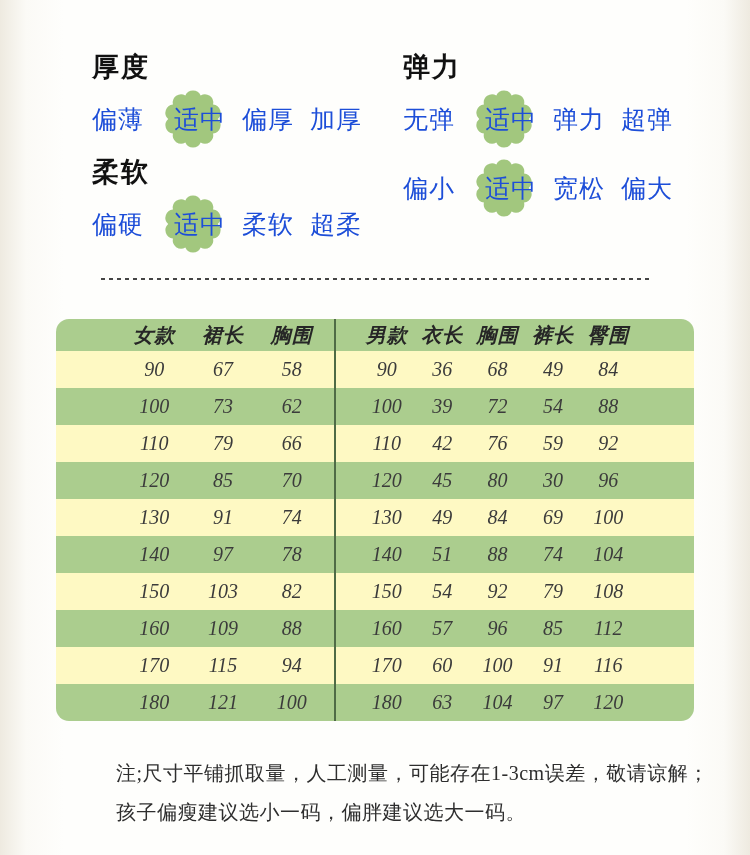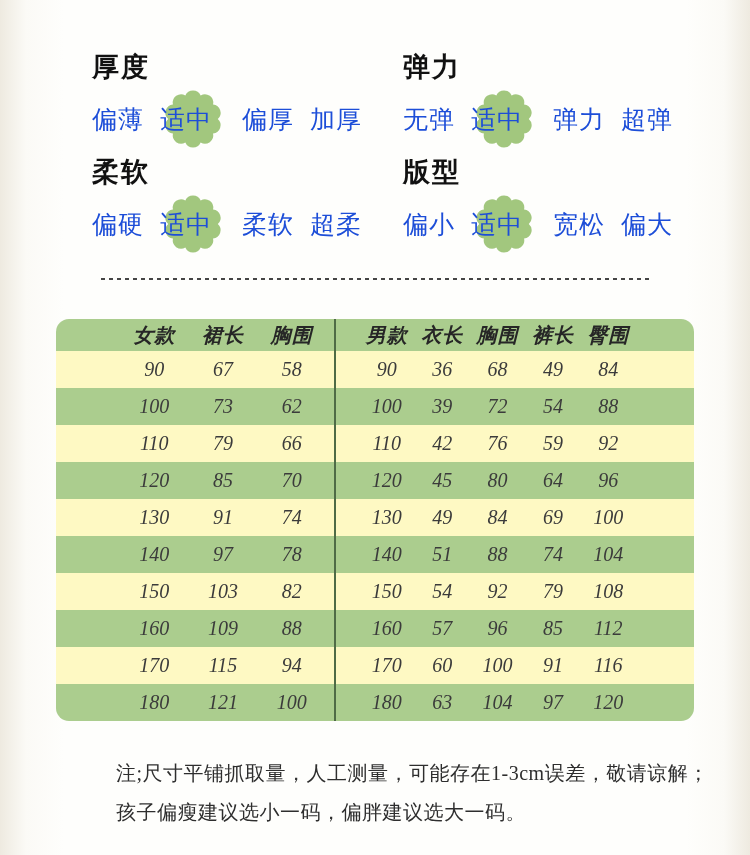--- a/index.html
+++ b/index.html
@@ -9,21 +9,21 @@
     background:linear-gradient(90deg,var(--edge,#eeeae0) 0px,#fbfaf6 26px,#fefefc 64px,#fefefc 686px,#fbfaf6 724px,var(--edge,#eeeae0) 750px);
   }
   .page{width:750px;height:855px;position:relative;border-radius:22px;}
 
   
   .attributes{padding:52px 0 0 92px;display:grid;grid-template-columns:311px auto;}
   .group{margin-bottom:7px;}
   .group-title{font-size:27px;font-weight:700;color:#111;line-height:30px;margin:0 0 6px 0;letter-spacing:2px;}
   .opts{display:flex;align-items:center;gap:16px;height:62px;font-size:25px;color:#1d4ed8;letter-spacing:1px;}
   .opt{display:inline-block;white-space:nowrap;}
-  .blob-wrap{position:relative;width:66px;height:62px;flex:0 0 auto;display:flex;align-items:center;justify-content:flex-start;}
+  .blob-wrap{position:relative;width:66px;height:62px;flex:0 0 auto;display:flex;align-items:center;justify-content:flex-end;}
   .blob-wrap svg{position:absolute;inset:0;width:100%;height:100%;}
   .blob-label{position:relative;z-index:1;}
 
   
   .dotted-divider{
     width:548px;height:2px;margin:16px auto 0;
     background:repeating-linear-gradient(to right,var(--dot,#454545) 0 4px,transparent 4px 8px);
   }
 
   
@@ -88,21 +88,20 @@
             <path d="M90,50 A13.5 13.5 0 0 1 82.36,73.51 A13.5 13.5 0 0 1 62.36,88.04 A13.5 13.5 0 0 1 37.64,88.04 A13.5 13.5 0 0 1 17.64,73.51 A13.5 13.5 0 0 1 10,50 A13.5 13.5 0 0 1 17.64,26.49 A13.5 13.5 0 0 1 37.64,11.96 A13.5 13.5 0 0 1 62.36,11.96 A13.5 13.5 0 0 1 82.36,26.49 A13.5 13.5 0 0 1 90,50 Z" fill="#a2c77e"></path>
           </svg>
           <span class="blob-label">适中</span>
         </span>
         <span class="opt">柔软</span>
         <span class="opt">超柔</span>
       </div>
     </div>
 
     <div class="group">
-      <h3 class="group-title">版型</h3>
       <div class="opts">
         <span class="opt">偏小</span>
         <span class="blob-wrap">
           <svg viewBox="0 0 100 100" aria-hidden="true">
             <path d="M90,50 A13.5 13.5 0 0 1 82.36,73.51 A13.5 13.5 0 0 1 62.36,88.04 A13.5 13.5 0 0 1 37.64,88.04 A13.5 13.5 0 0 1 17.64,73.51 A13.5 13.5 0 0 1 10,50 A13.5 13.5 0 0 1 17.64,26.49 A13.5 13.5 0 0 1 37.64,11.96 A13.5 13.5 0 0 1 62.36,11.96 A13.5 13.5 0 0 1 82.36,26.49 A13.5 13.5 0 0 1 90,50 Z" fill="#a2c77e"></path>
           </svg>
           <span class="blob-label">适中</span>
         </span>
         <span class="opt">宽松</span>
         <span class="opt">偏大</span>
@@ -173,21 +172,21 @@
       <div class="trow green">
         <div class="tsec left">
           <span class="tcell">120</span>
           <span class="tcell">85</span>
           <span class="tcell">70</span>
         </div>
         <div class="tsec right">
           <span class="tcell">120</span>
           <span class="tcell">45</span>
           <span class="tcell">80</span>
-          <span class="tcell">64</span>
+          <span class="tcell">30</span>
           <span class="tcell">96</span>
         </div>
       </div>
       <div class="trow white">
         <div class="tsec left">
           <span class="tcell">130</span>
           <span class="tcell">91</span>
           <span class="tcell">74</span>
         </div>
         <div class="tsec right">

